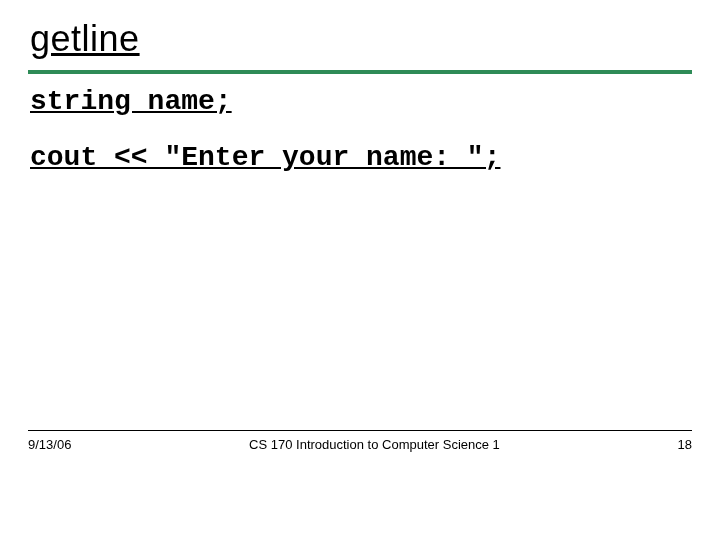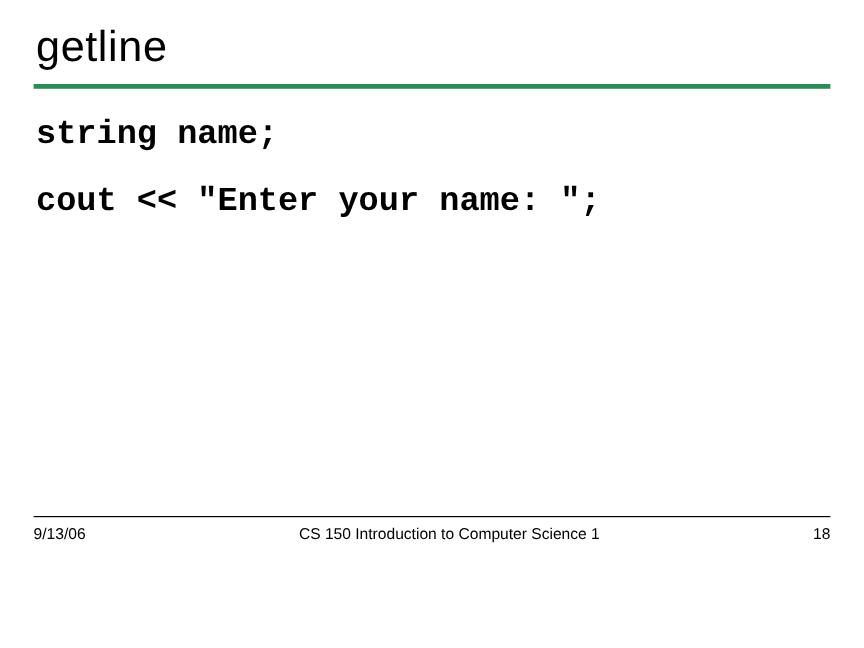--- a/index.html
+++ b/index.html
@@ -11,34 +11,35 @@
     font-family: Arial, Helvetica, sans-serif;
     color: #000000;
     overflow: hidden;
   }
   .slide {
     box-sizing: border-box;
     width: 720px;
     height: 472px;
     position: relative;
     padding: 18px 28px 0 28px;
+    text-decoration: underline;
   }
   .title {
     font-size: 36px;
     font-weight: 400;
     margin: 0 0 10px 2px;
     letter-spacing: 0.5px;
   }
   .rule-thick {
     height: 4px;
     background: #2e8b57;
     margin: 0 0 0 0;
   }
   .body {
-    padding: 22px 2px 0 2px;
+    padding: 11px 2px 0 2px;
   }
   .codeline {
     font-family: "Courier New", Courier, monospace;
     font-size: 28px;
     font-weight: bold;
     line-height: 1.2;
     margin: 0 0 22px 0;
     white-space: pre;
   }
   .footer {
@@ -74,18 +75,18 @@
 
   <div class="body">
     <p class="codeline">string name;</p>
     <p class="codeline">cout &lt;&lt; "Enter your name: ";</p>
   </div>
 
   <div class="footer">
     <div class="rule-thin"></div>
     <div class="footer-row">
       <span>9/13/06</span>
-      <span class="footer-center">CS 150 Introduction to Computer Science 1</span>
+      <span class="footer-center">CS 170 Introduction to Computer Science 1</span>
       <span>18</span>
     </div>
   </div>
 
 </div>
 
 </body></html>

